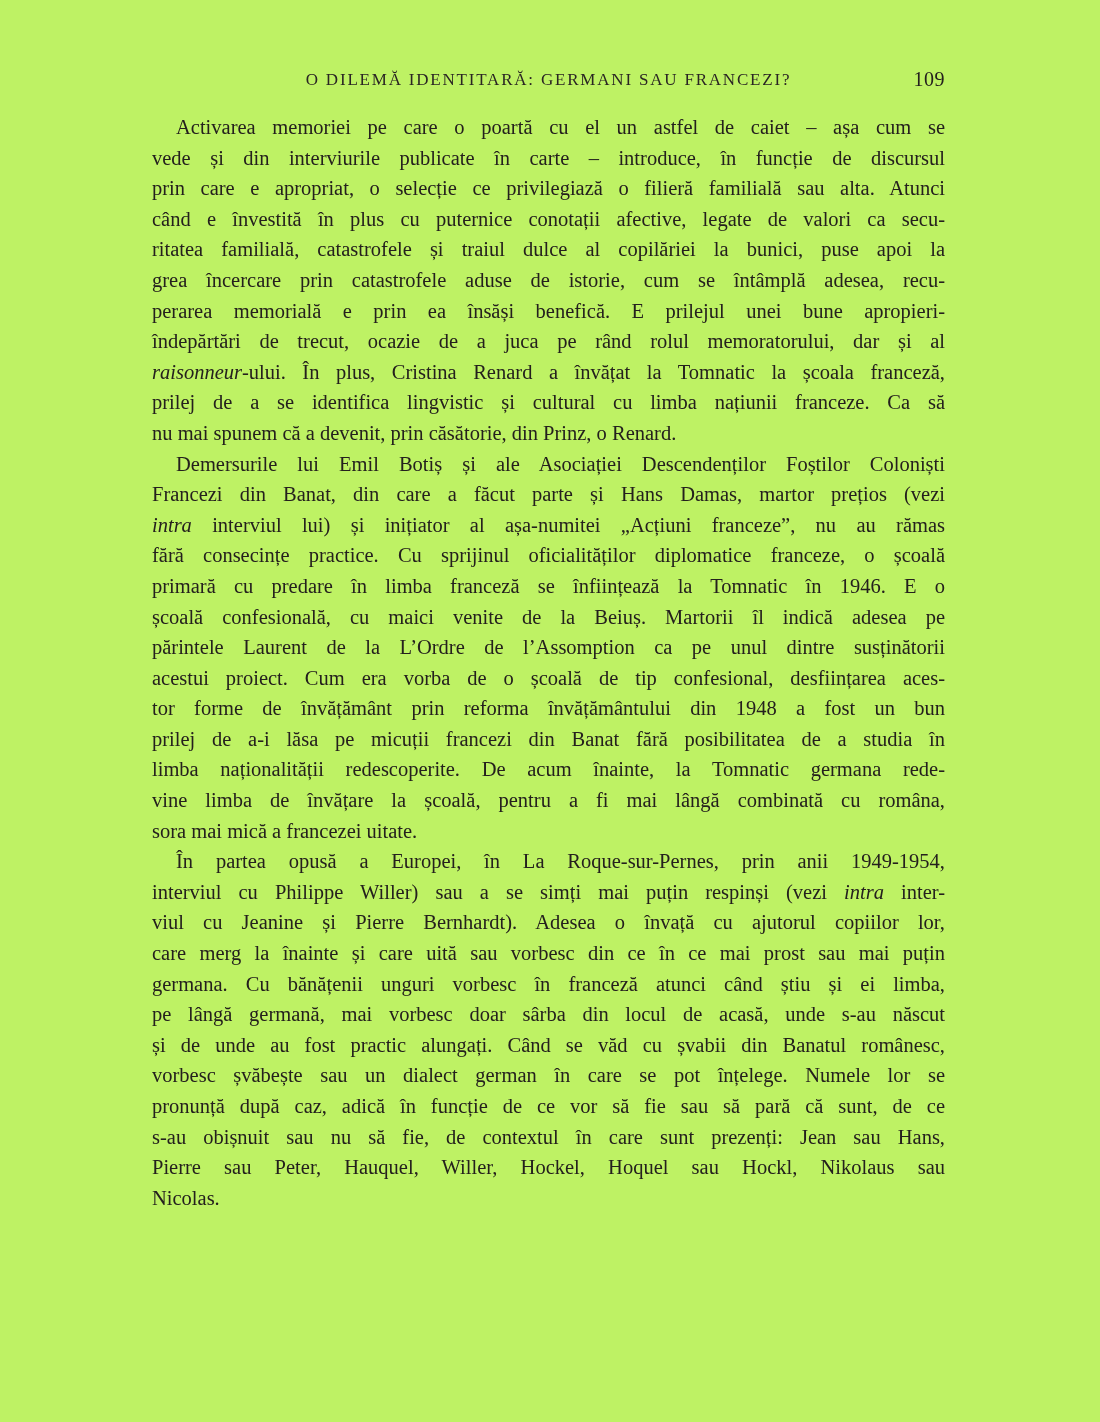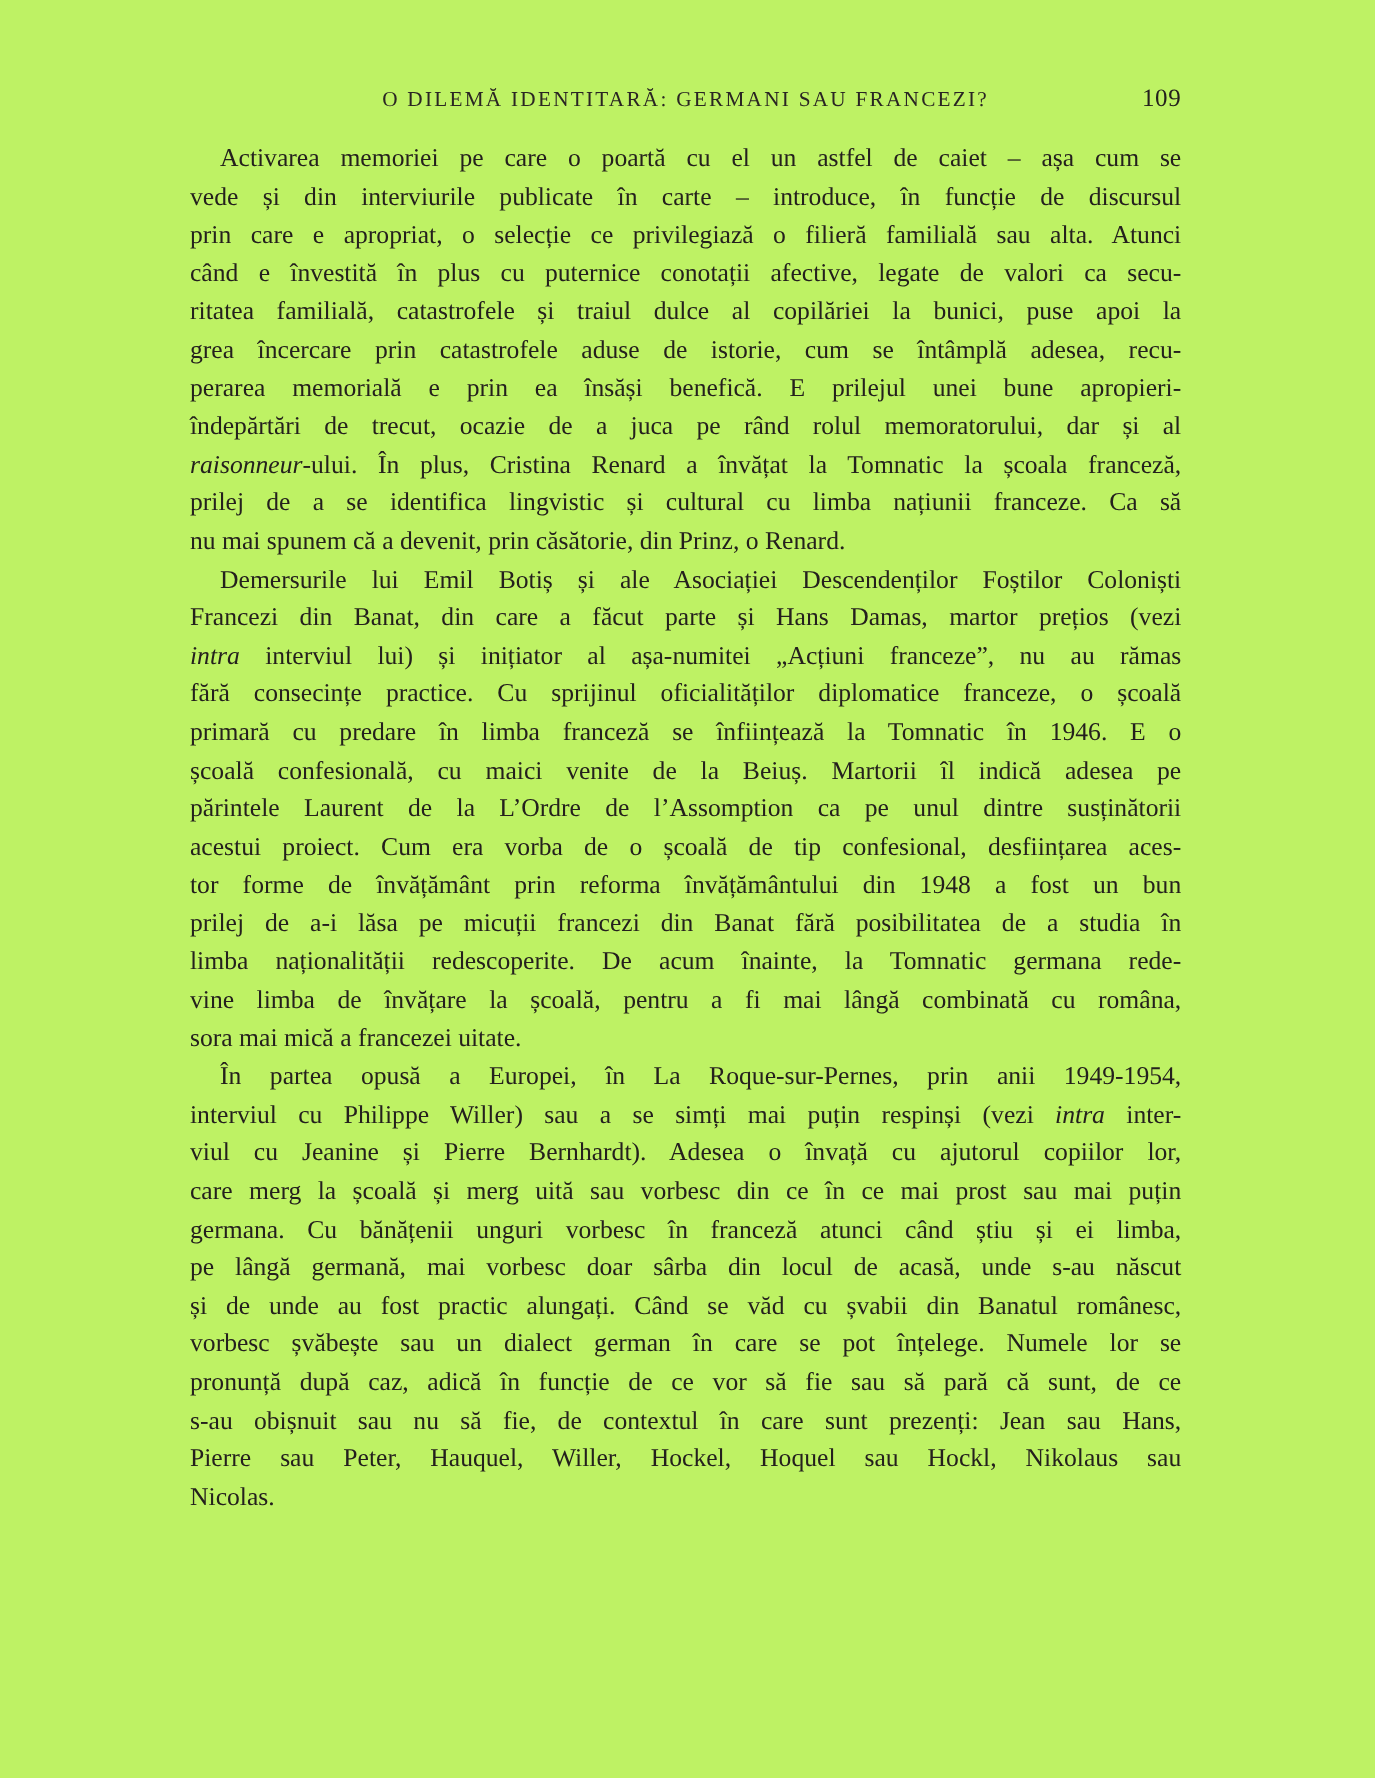--- a/index.html
+++ b/index.html
@@ -95,21 +95,21 @@
         <div class="line"><span>tor forme de învățământ prin reforma învățământului din 1948 a fost un bun</span></div>
         <div class="line"><span>prilej de a-i lăsa pe micuții francezi din Banat fără posibilitatea de a studia în</span></div>
         <div class="line"><span>limba naționalității redescoperite. De acum înainte, la Tomnatic germana rede-</span></div>
         <div class="line"><span>vine limba de învățare la școală, pentru a fi mai lângă combinată cu româna,</span></div>
         <div class="line last"><span>sora mai mică a francezei uitate.</span></div>
       </div>
       <div class="paragraph">
         <div class="line first"><span>În partea opusă a Europei, în La Roque-sur-Pernes, prin anii 1949-1954,</span></div>
         <div class="line"><span>interviul cu Philippe Willer) sau a se simți mai puțin respinși (vezi </span><em>intra</em><span> inter-</span></div>
         <div class="line"><span>viul cu Jeanine și Pierre Bernhardt). Adesea o învață cu ajutorul copiilor lor,</span></div>
-        <div class="line"><span>care merg la școală și merg uită sau vorbesc din ce în ce mai prost sau mai puțin</span></div>
+        <div class="line"><span>care merg la înainte și care uită sau vorbesc din ce în ce mai prost sau mai puțin</span></div>
         <div class="line"><span>germana. Cu bănățenii unguri vorbesc în franceză atunci când știu și ei limba,</span></div>
         <div class="line"><span>pe lângă germană, mai vorbesc doar sârba din locul de acasă, unde s-au născut</span></div>
         <div class="line"><span>și de unde au fost practic alungați. Când se văd cu șvabii din Banatul românesc,</span></div>
         <div class="line"><span>vorbesc șvăbește sau un dialect german în care se pot înțelege. Numele lor se</span></div>
         <div class="line"><span>pronunță după caz, adică în funcție de ce vor să fie sau să pară că sunt, de ce</span></div>
         <div class="line"><span>s-au obișnuit sau nu să fie, de contextul în care sunt prezenți: Jean sau Hans,</span></div>
         <div class="line"><span>Pierre sau Peter, Hauquel, Willer, Hockel, Hoquel sau Hockl, Nikolaus sau</span></div>
         <div class="line last"><span>Nicolas.</span></div>
       </div>
     </div>

